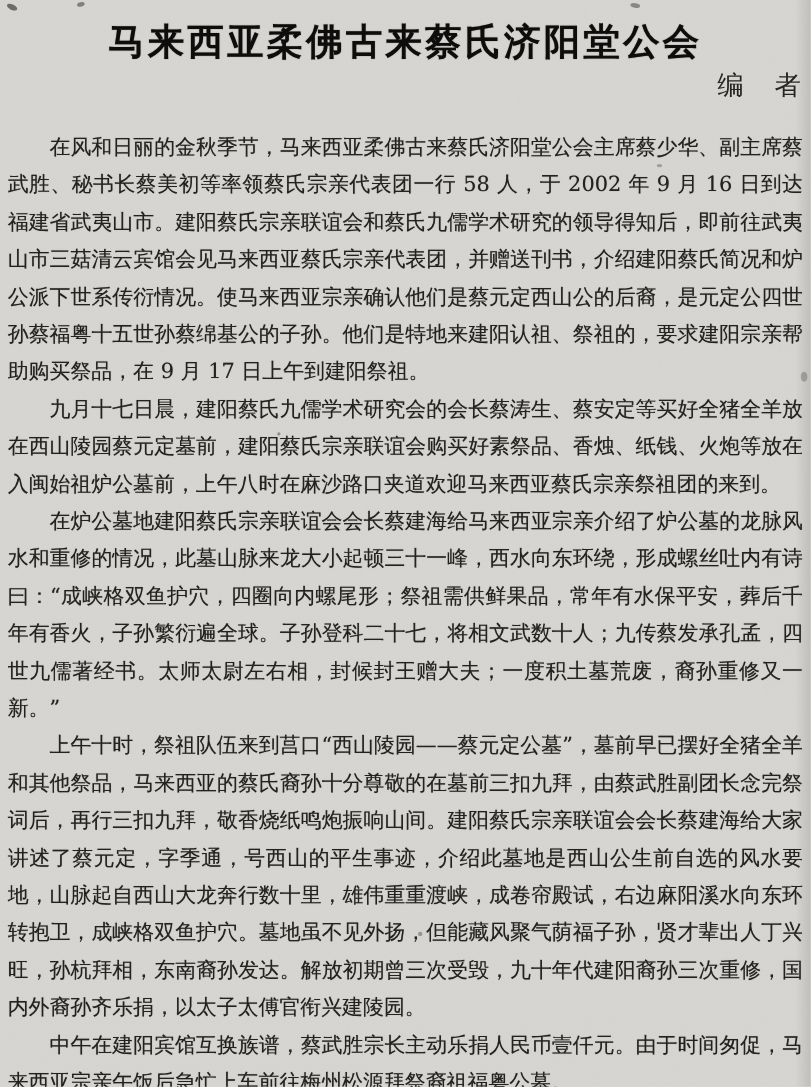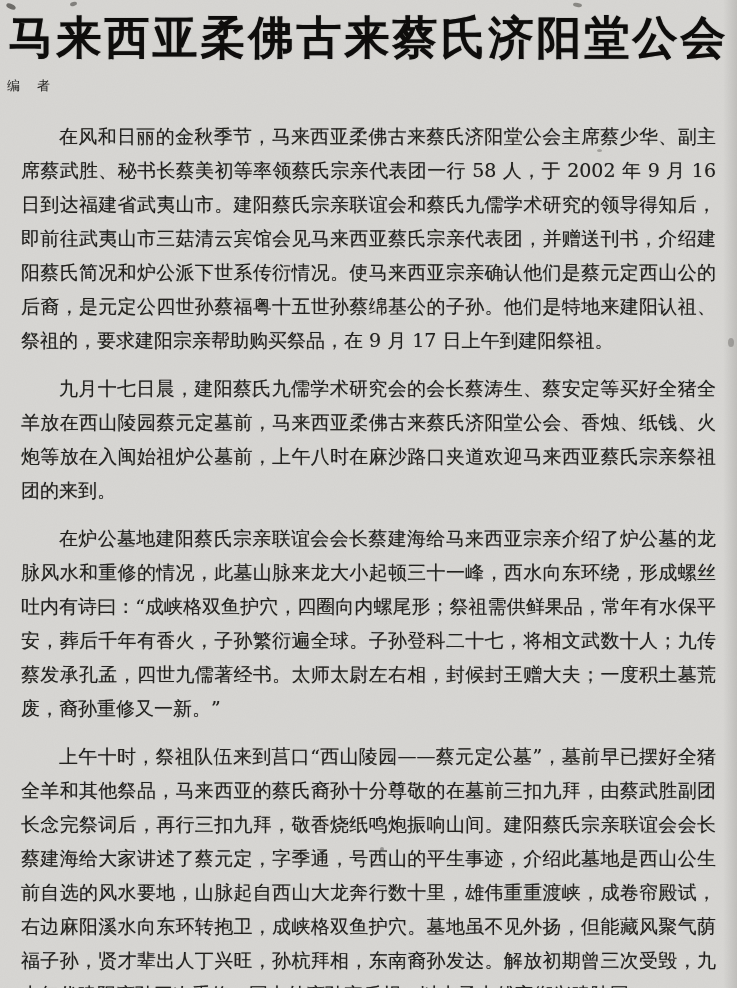--- a/index.html
+++ b/index.html
@@ -25,43 +25,43 @@
     height: 988px;
     box-sizing: border-box;
     padding: 14px 7px 0 7px;
     color: #1e1d1c;
   }
   .title {
     margin: 0;
     text-align: center;
     font-family: "DejaVu Sans", sans-serif;
     font-weight: 800;
-    font-size: 45px;
+    font-size: 33px;
     line-height: 47px;
     letter-spacing: 3px;
     color: #0e0d0c;
     text-shadow: 0 0 1px rgba(10,10,10,0.55);
   }
   .byline {
-    margin-top: 16px;
-    text-align: left;
-    font-size: 13px;
+    margin-top: 0;
+    text-align: right;
+    font-size: 24px;
     letter-spacing: 2px;
     color: #262523;
   }
   .body-text {
     margin-top: 24px;
     font-size: 19px;
     line-height: 34px;
     text-align: justify;
     color: #23221f;
     text-shadow: 0 0 0.7px rgba(20,20,20,0.45);
   }
   .body-text p {
-    margin: 14px;
+    margin: 0;
     text-indent: 2em;
     word-break: break-all;
   }
   
   .speck {
     position: absolute;
     z-index: 2;
     background: #4a4844;
     border-radius: 50%;
     pointer-events: none;
@@ -101,18 +101,18 @@
 <div class="speck s7"></div>
 <div class="edge-shade"></div>
 
 <div class="page">
   <h1 class="title">
     <span>马来西亚柔佛古来蔡氏济阳堂公会</span><br>
   </h1>
   <div class="byline">编　者</div>
   <div class="body-text">
     <p>在风和日丽的金秋季节，马来西亚柔佛古来蔡氏济阳堂公会主席蔡少华、副主席蔡武胜、秘书长蔡美初等率领蔡氏宗亲代表团一行 58 人，于 2002 年 9 月 16 日到达福建省武夷山市。建阳蔡氏宗亲联谊会和蔡氏九儒学术研究的领导得知后，即前往武夷山市三菇清云宾馆会见马来西亚蔡氏宗亲代表团，并赠送刊书，介绍建阳蔡氏简况和炉公派下世系传衍情况。使马来西亚宗亲确认他们是蔡元定西山公的后裔，是元定公四世孙蔡福粤十五世孙蔡绵基公的子孙。他们是特地来建阳认祖、祭祖的，要求建阳宗亲帮助购买祭品，在 9 月 17 日上午到建阳祭祖。</p>
-    <p>九月十七日晨，建阳蔡氏九儒学术研究会的会长蔡涛生、蔡安定等买好全猪全羊放在西山陵园蔡元定墓前，马来西亚柔佛古来蔡氏济阳堂公会、香烛、纸钱、火炮等放在入闽始祖炉公墓前，上午八时在麻沙路口夹道欢迎马来西亚蔡氏宗亲祭祖团的来到。</p>
+    <p>九月十七日晨，建阳蔡氏九儒学术研究会的会长蔡涛生、蔡安定等买好全猪全羊放在西山陵园蔡元定墓前，建阳蔡氏宗亲联谊会购买好素祭品、香烛、纸钱、火炮等放在入闽始祖炉公墓前，上午八时在麻沙路口夹道欢迎马来西亚蔡氏宗亲祭祖团的来到。</p>
     <p>在炉公墓地建阳蔡氏宗亲联谊会会长蔡建海给马来西亚宗亲介绍了炉公墓的龙脉风水和重修的情况，此墓山脉来龙大小起顿三十一峰，西水向东环绕，形成螺丝吐内有诗曰：“成峡格双鱼护穴，四圈向内螺尾形；祭祖需供鲜果品，常年有水保平安，葬后千年有香火，子孙繁衍遍全球。子孙登科二十七，将相文武数十人；九传蔡发承孔孟，四世九儒著经书。太师太尉左右相，封候封王赠大夫；一度积土墓荒废，裔孙重修又一新。”</p>
     <p>上午十时，祭祖队伍来到莒口“西山陵园——蔡元定公墓”，墓前早已摆好全猪全羊和其他祭品，马来西亚的蔡氏裔孙十分尊敬的在墓前三扣九拜，由蔡武胜副团长念完祭词后，再行三扣九拜，敬香烧纸鸣炮振响山间。建阳蔡氏宗亲联谊会会长蔡建海给大家讲述了蔡元定，字季通，号西山的平生事迹，介绍此墓地是西山公生前自选的风水要地，山脉起自西山大龙奔行数十里，雄伟重重渡峡，成卷帘殿试，右边麻阳溪水向东环转抱卫，成峡格双鱼护穴。墓地虽不见外扬，但能藏风聚气荫福子孙，贤才辈出人丁兴旺，孙杭拜相，东南裔孙发达。解放初期曾三次受毁，九十年代建阳裔孙三次重修，国内外裔孙齐乐捐，以太子太傅官衔兴建陵园。</p>
     <p>中午在建阳宾馆互换族谱，蔡武胜宗长主动乐捐人民币壹仟元。由于时间匆促，马来西亚宗亲午饭后急忙上车前往梅州松源拜祭裔祖福粤公墓。</p>
   </div>
 </div>
 
 </body></html>

